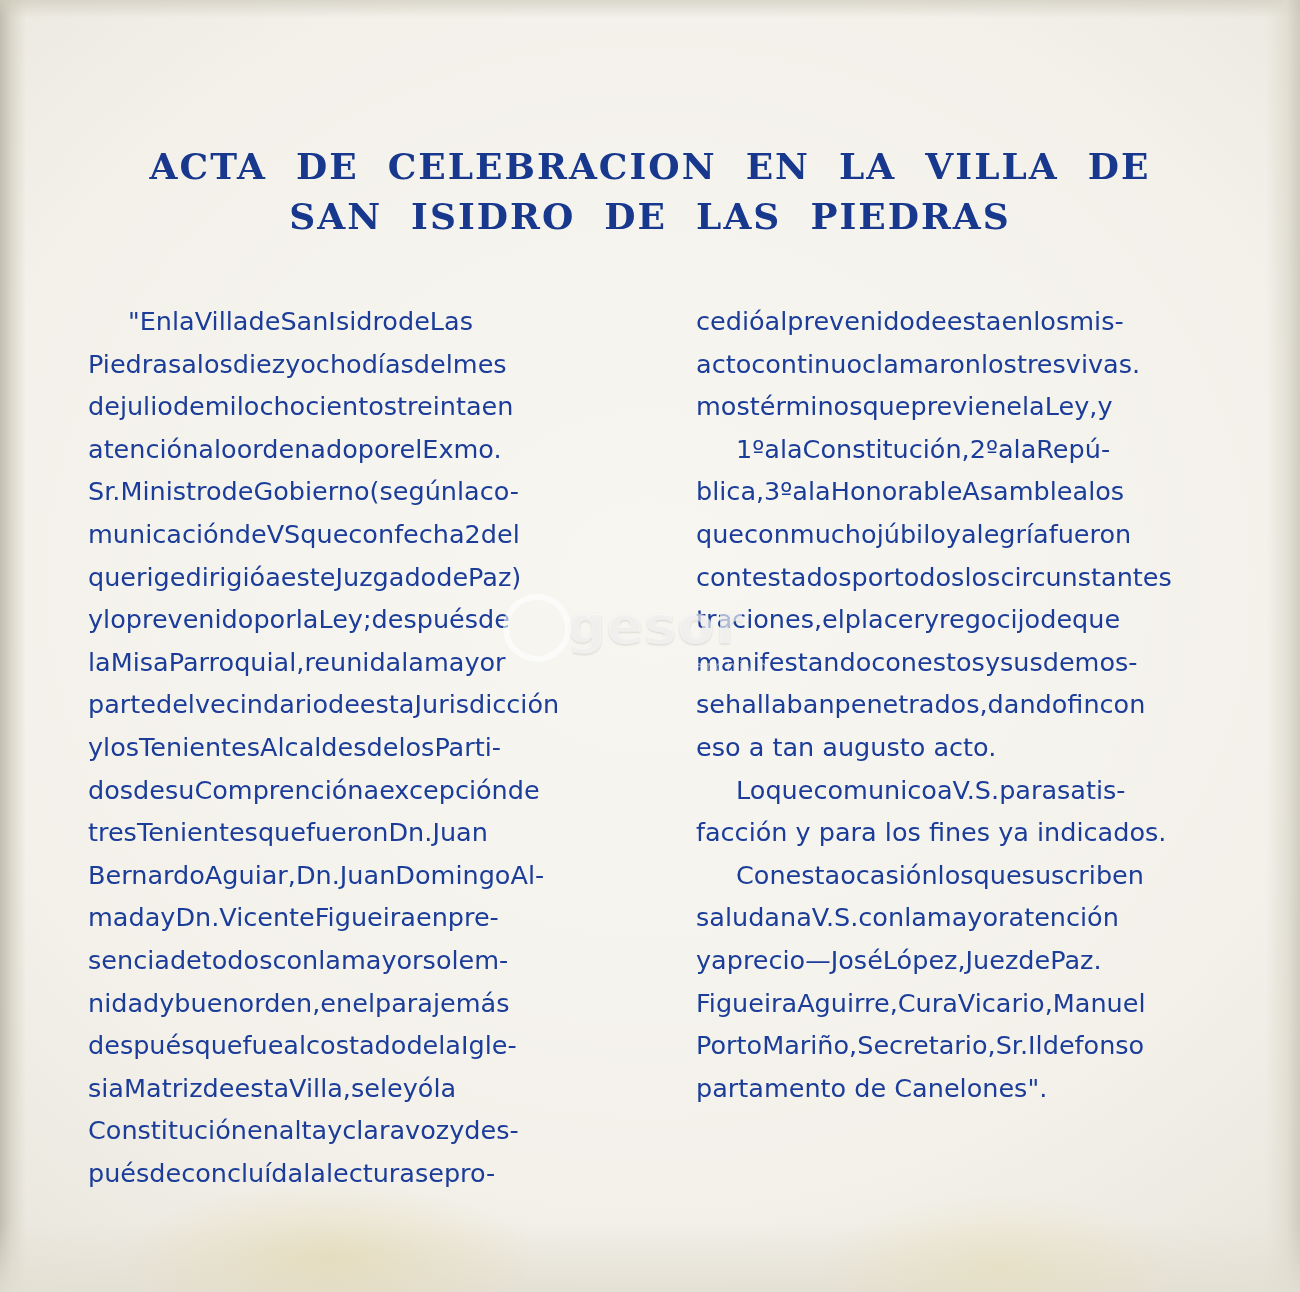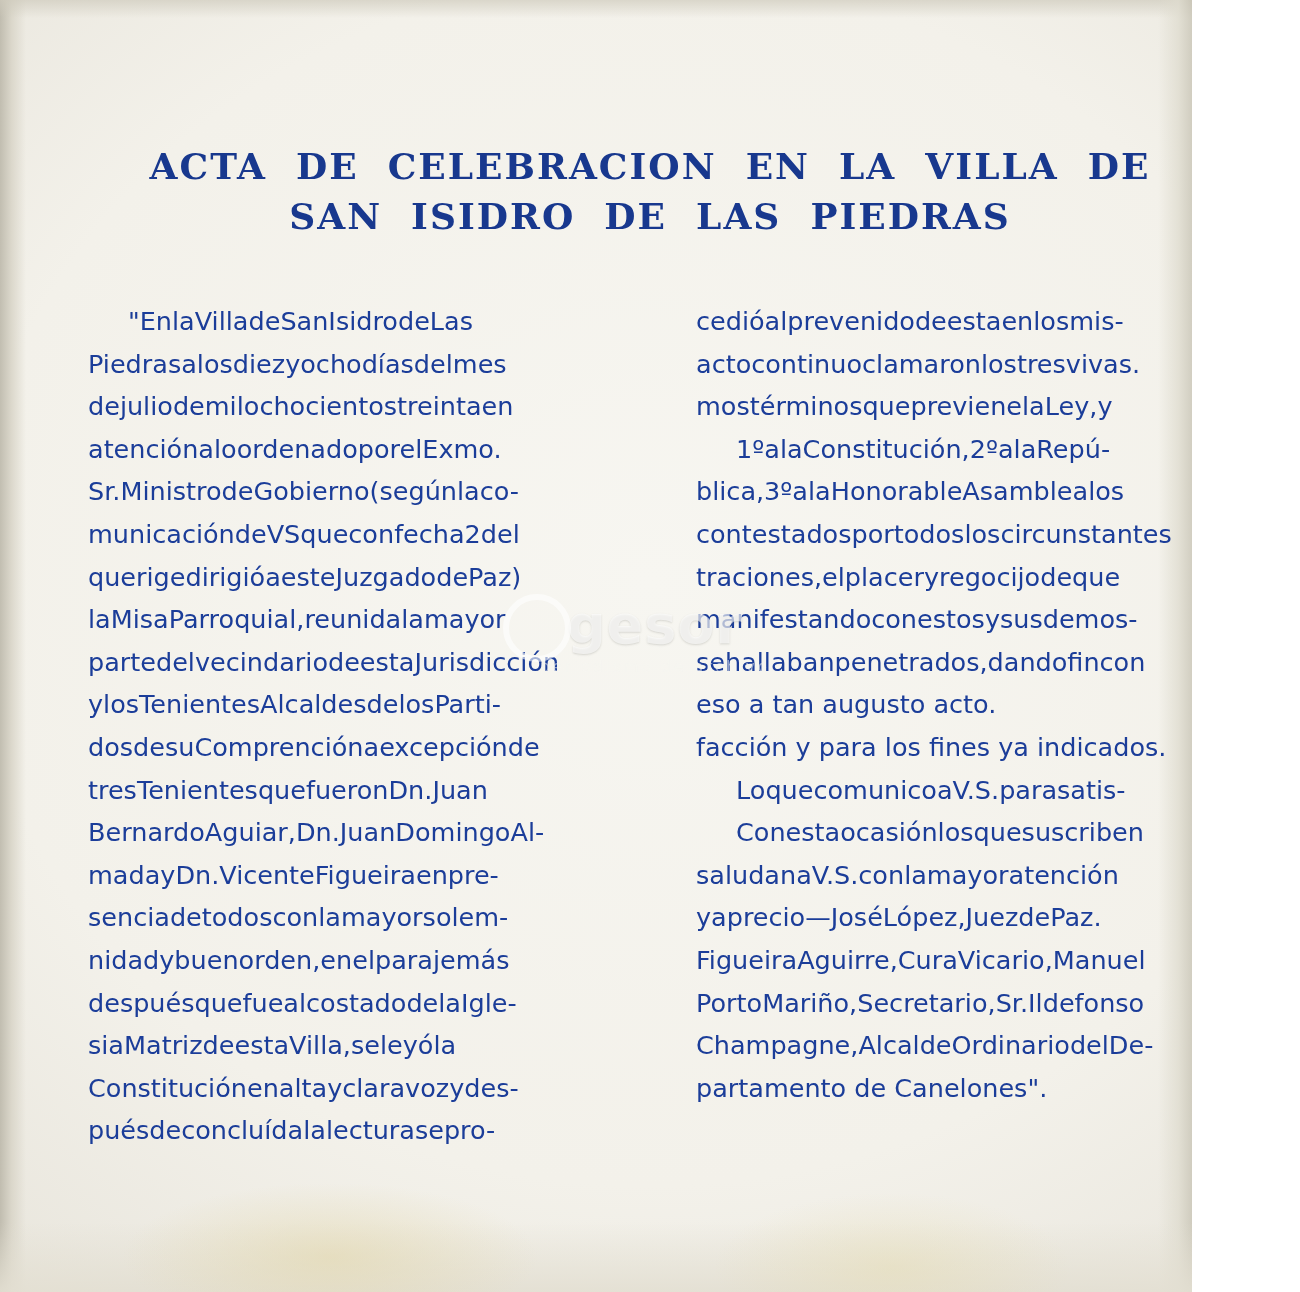--- a/index.html
+++ b/index.html
@@ -9,21 +9,21 @@
   }
   body {
     width: 1300px;
     height: 1292px;
     overflow: hidden;
     font-family: "DejaVu Sans", sans-serif;
   }
 
   #page {
     position: relative;
-    width: 1192px;
+    width: 1300px;
     height: 1292px;
     background: #f4f2ec;
     overflow: hidden;
     text-decoration: underline;
   }
 
   
   #paper {
     position: absolute;
     left: 0; top: 0;
@@ -185,20 +185,21 @@
 
     <div class="column" id="col-left">
       <p>
         <span class="ln just" style="padding-left: 40px;"><span>"En</span><span>la</span><span>Villa</span><span>de</span><span>San</span><span>Isidro</span><span>de</span><span>Las</span></span>
         <span class="ln just"><span>Piedras</span><span>a</span><span>los</span><span>diez</span><span>y</span><span>ocho</span><span>días</span><span>del</span><span>mes</span></span>
         <span class="ln just"><span>de</span><span>julio</span><span>de</span><span>mil</span><span>ochocientos</span><span>treinta</span><span>en</span></span>
         <span class="ln just"><span>atención</span><span>a</span><span>lo</span><span>ordenado</span><span>por</span><span>el</span><span>Exmo.</span></span>
         <span class="ln just"><span>Sr.</span><span>Ministro</span><span>de</span><span>Gobierno</span><span>(según</span><span>la</span><span>co-</span></span>
         <span class="ln just"><span>municación</span><span>de</span><span>VS</span><span>que</span><span>con</span><span>fecha</span><span>2</span><span>del</span></span>
         <span class="ln just"><span>que</span><span>rige</span><span>dirigió</span><span>a</span><span>este</span><span>Juzgado</span><span>de</span><span>Paz)</span></span>
+        <span class="ln just"><span>y</span><span>lo</span><span>prevenido</span><span>por</span><span>la</span><span>Ley;</span><span>después</span><span>de</span></span>
         <span class="ln just"><span>la</span><span>Misa</span><span>Parroquial,</span><span>reunida</span><span>la</span><span>mayor</span></span>
         <span class="ln just"><span>parte</span><span>del</span><span>vecindario</span><span>de</span><span>esta</span><span>Jurisdicción</span></span>
         <span class="ln just"><span>y</span><span>los</span><span>Tenientes</span><span>Alcaldes</span><span>de</span><span>los</span><span>Parti-</span></span>
         <span class="ln just"><span>dos</span><span>de</span><span>su</span><span>Comprención</span><span>a</span><span>excepción</span><span>de</span></span>
         <span class="ln just"><span>tres</span><span>Tenientes</span><span>que</span><span>fueron</span><span>Dn.</span><span>Juan</span></span>
         <span class="ln just"><span>Bernardo</span><span>Aguiar,</span><span>Dn.</span><span>Juan</span><span>Domingo</span><span>Al-</span></span>
         <span class="ln just"><span>mada</span><span>y</span><span>Dn.</span><span>Vicente</span><span>Figueira</span><span>en</span><span>pre-</span></span>
         <span class="ln just"><span>sencia</span><span>de</span><span>todos</span><span>con</span><span>la</span><span>mayor</span><span>solem-</span></span>
         <span class="ln just"><span>nidad</span><span>y</span><span>buen</span><span>orden,</span><span>en</span><span>el</span><span>paraje</span><span>más</span></span>
         <span class="ln just"><span>después</span><span>que</span><span>fue</span><span>al</span><span>costado</span><span>de</span><span>la</span><span>Igle-</span></span>
@@ -208,33 +209,33 @@
       </p>
     </div>
 
     <div class="column" id="col-right">
       <p>
         <span class="ln just"><span>cedió</span><span>al</span><span>prevenido</span><span>de</span><span>esta</span><span>en</span><span>los</span><span>mis-</span></span>
         <span class="ln just"><span>acto</span><span>continuo</span><span>clamaron</span><span>los</span><span>tres</span><span>vivas.</span></span>
         <span class="ln just"><span>mos</span><span>términos</span><span>que</span><span>previene</span><span>la</span><span>Ley,</span><span>y</span></span>
         <span class="ln just" style="padding-left: 40px;"><span>1º</span><span>a</span><span>la</span><span>Constitución,</span><span>2º</span><span>a</span><span>la</span><span>Repú-</span></span>
         <span class="ln just"><span>blica,</span><span>3º</span><span>a</span><span>la</span><span>Honorable</span><span>Asamblea</span><span>los</span></span>
+        <span class="ln just"><span>que</span><span>con</span><span>mucho</span><span>júbilo</span><span>y</span><span>alegría</span><span>fueron</span></span>
         <span class="ln just"><span>contestados</span><span>por</span><span>todos</span><span>los</span><span>circunstantes</span></span>
         <span class="ln just"><span>traciones,</span><span>el</span><span>placer</span><span>y</span><span>regocijo</span><span>de</span><span>que</span></span>
         <span class="ln just"><span>manifestando</span><span>con</span><span>estos</span><span>y</span><span>sus</span><span>demos-</span></span>
         <span class="ln just"><span>se</span><span>hallaban</span><span>penetrados,</span><span>dando</span><span>fin</span><span>con</span></span>
         <span class="ln just last" style="justify-content: flex-start; white-space: pre;">eso a tan augusto acto.</span>
+        <span class="ln just" style="padding-left: 40px;"><span>Lo</span><span>que</span><span>comunico</span><span>a</span><span>V.S.</span><span>para</span><span>satis-</span></span>
         <span class="ln just last" style="justify-content: flex-start; white-space: pre;">facción y para los fines ya indicados.</span>
-        <span class="ln just" style="padding-left: 40px;"><span>Lo</span><span>que</span><span>comunico</span><span>a</span><span>V.S.</span><span>para</span><span>satis-</span></span>
         <span class="ln just" style="padding-left: 40px;"><span>Con</span><span>esta</span><span>ocasión</span><span>los</span><span>que</span><span>suscriben</span></span>
         <span class="ln just"><span>saludan</span><span>a</span><span>V.S.</span><span>con</span><span>la</span><span>mayor</span><span>atención</span></span>
         <span class="ln just"><span>y</span><span>aprecio</span><span>—</span><span>José</span><span>López,</span><span>Juez</span><span>de</span><span>Paz.</span></span>
         <span class="ln just"><span>Figueira</span><span>Aguirre,</span><span>Cura</span><span>Vicario,</span><span>Manuel</span></span>
         <span class="ln just"><span>Porto</span><span>Mariño,</span><span>Secretario,</span><span>Sr.</span><span>Ildefonso</span></span>
-        <span class="ln just"><span>Champagne,</span><span>Alcalde</span><span>Ordinario</span><span>del</span><span>De-</span></span>
         <span class="ln just last" style="justify-content: flex-start; white-space: pre;">partamento de Canelones".</span>
       </p>
     </div>
 
   </div>
 
   <div id="watermark">
     <div id="wm-ring"></div>
     <div id="wm-main">gesor</div>
     <div id="wm-sub">periodismo de archivo</div>

